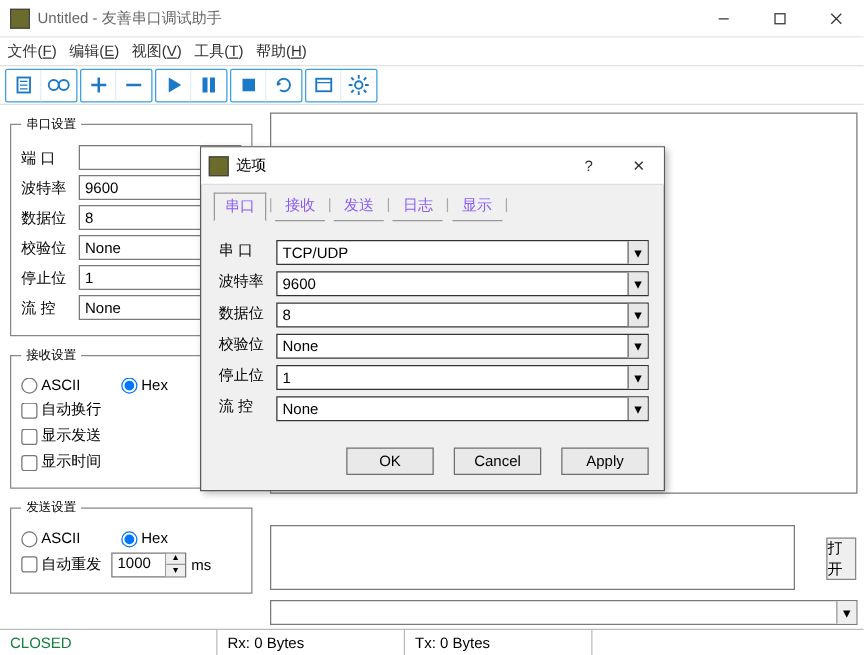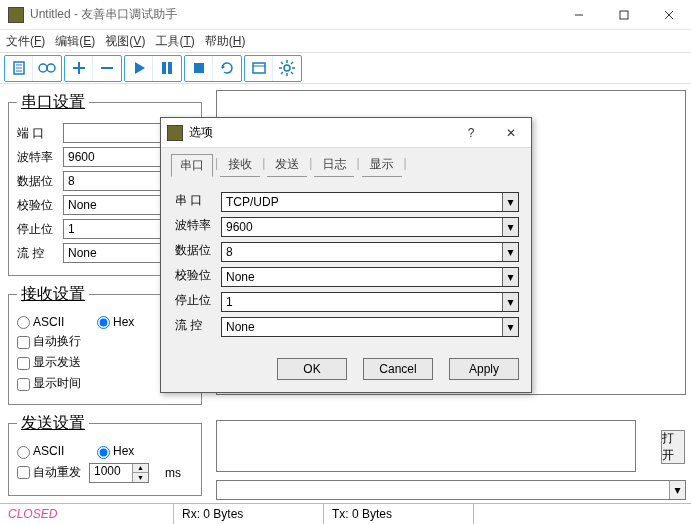--- a/index.html
+++ b/index.html
@@ -17,21 +17,21 @@
 .menubar .mitem { color: #333; cursor: default; }
 .menubar .ukey { text-decoration: underline; }
 
 
 .toolbar { height: 32px; border-top: 1px solid #e0e0e0; border-bottom: 1px solid #e0e0e0; display: flex; align-items: center; padding: 0 4px; gap: 2px; }
 .tb-group { display: flex; border: 1px solid #3aa0e0; border-radius: 2px; }
 .tb-btn { width: 28px; height: 25px; display:flex; align-items:center; justify-content:center; border-right:1px solid #e0f0fa; }
 .tb-btn:last-child { border-right: none; }
 
 fieldset { border: 1px solid #888; margin: 8px; padding: 6px 8px 8px 8px; }
-legend { font-size: 16px; padding: 0 4px; text-decoration: underline; }
+legend { font-size: 10px; padding: 0 4px; }
 
 .left-panel { position: absolute; left: 0; top: 84px; width: 210px; }
 .row { display: flex; align-items: center; margin: 4px 0; }
 .row label { width: 46px; white-space: nowrap; }
 .combo { flex: 1; height: 20px; border: 1px solid #7a7a7a; background: #fff; position: relative; display: flex; align-items: center; padding-left: 4px; }
 .combo .arrow { position: absolute; right: 0; top: 0; width: 16px; height: 100%; background: #efefef; border-left: 1px solid #999; display:flex; align-items:center; justify-content:center; }
 .radio { margin-right: 3px; vertical-align: middle; }
 .chk { margin-right: 3px; vertical-align: middle; }
 .spinner { width: 60px; height: 20px; border: 1px solid #7a7a7a; background:#fff; display:flex; align-items:flex-start; padding-left:4px; position:relative; }
 .spinner .spinbtns { position:absolute; right:0; top:0; width:16px; height:100%; border-left:1px solid #999; display:flex; flex-direction:column; }
@@ -44,30 +44,30 @@
 
 .send-text { position: absolute; left: 216px; top: 420px; width: 420px; height: 52px; border: 1px solid #7a7a7a; background: #fff; }
 .open-btn { position: absolute; right: 6px; top: 430px; width: 24px; height: 34px; border: 1px solid #888; background: #efefef; display:flex; align-items:center; justify-content:center; }
 
 .history-combo { position: absolute; left: 216px; top: 480px; right: 5px; height: 20px; border:1px solid #7a7a7a; display:flex; align-items:center; padding-left:4px; background:#fff;}
 .history-combo .arrow { margin-left:auto; width:16px; height:100%; background:#efefef; border-left:1px solid #999; display:flex;align-items:center;justify-content:center;}
 
 
 .statusbar { position: absolute; left: 0; right: 0; bottom: 0; height: 21px; border-top: 1px solid #bbb; display: flex; background:#fff;}
 .statusbar .cell { border-right: 1px solid #bbb; padding: 3px 8px; font-size: 12px; }
-.status-closed { color: #ec4899; width: 174px; font-style: italic; }
+.status-closed { color: #15803d; width: 174px; }
 
 
 .dialog { position: absolute; left: 160px; top: 117px; width: 372px; background: #f0f0f0; border: 1px solid #5a5a5a; box-shadow: 2px 2px 6px rgba(0,0,0,.3); }
 .dialog .dlg-title { height: 30px; background: #fff; display:flex; align-items:center; padding-left:6px; border-bottom:1px solid #ddd;}
 .dialog .dlg-title .app-icon { width:16px; height:16px; background:#6b6b2b; border:1px solid #444; margin-right:6px;}
 .dialog .dlg-title .dbtns { margin-left:auto; display:flex; }
 .dialog .dlg-title .dbtn { width:40px; height:30px; display:flex; align-items:center; justify-content:center; color:#333; font-family:sans-serif;}
 .dialog .tabs { display:flex; padding: 6px 10px 0 10px; gap: 0; }
-.dialog .tab { padding: 2px 8px; border-bottom: 1px solid #999; color:#404040; }
+.dialog .tab { padding: 2px 8px; border-bottom: 1px solid #999; color:#8b5cf6; }
 .dialog .tab.active { border:1px solid #999; border-bottom:1px solid #f0f0f0; background:#f0f0f0; padding: 2px 8px;}
 .dialog .tabsep { color:#aaa; padding:2px 2px;}
 .dialog .body { padding: 10px 12px 6px 14px; }
 .dialog .drow { display:flex; align-items:flex-start; margin:5px 0; }
 .dialog .drow label { width: 46px; }
 .dialog .dcombo { flex:1; height:20px; border:1px solid #333; background:#fff; position:relative; display:flex; align-items:center; padding-left:4px;}
 .dialog .dcombo .darrow { position:absolute; right:0; top:0; width:16px; height:100%; background:#e8e8e8; border-left:1px solid #666; display:flex; align-items:center; justify-content:center;}
 .dialog .btnrow { display:flex; justify-content:flex-end; gap:16px; padding:10px 12px 12px; }
 .dialog .dbutton { width:70px; height:22px; border:1px solid #707070; background:#e9e9e9; display:flex; align-items:center; justify-content:center; }
 
@@ -260,21 +260,21 @@
     </div>
     <div class="row">
       <label style="width:72px"><input type="checkbox" class="chk" style=""><span>自动重发</span></label>
       <div class="spinner">
           <span>1000</span>
           <div class="spinbtns">
             <div class="sb">▲</div>
             <div class="sb">▼</div>
           </div>
         </div>
-      <span style="margin-left:16px">ms</span>
+      <span style="margin-left:4px">ms</span>
     </div>
   </fieldset>
 </div>
 
 <div class="main-text"></div>
 <div class="send-text"></div>
 <div class="open-btn">
     <span>打开</span>
   </div>
 <div class="history-combo">

